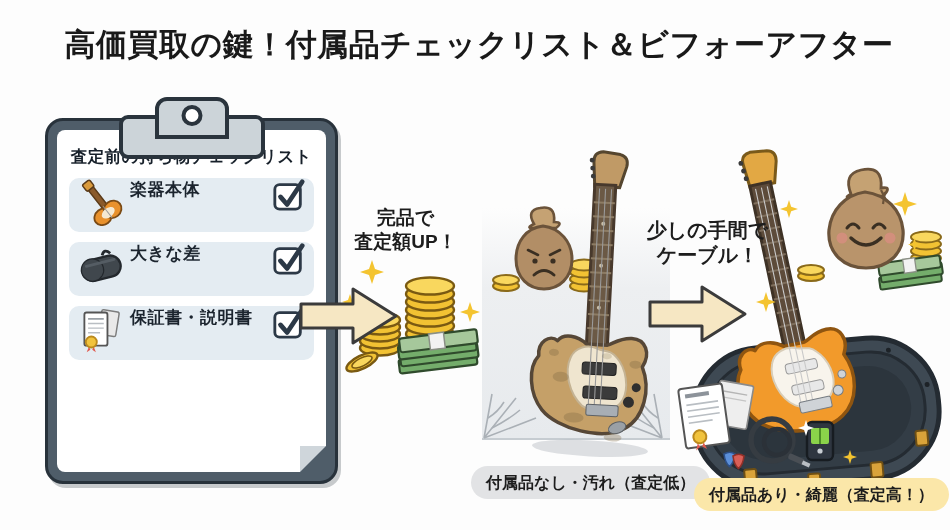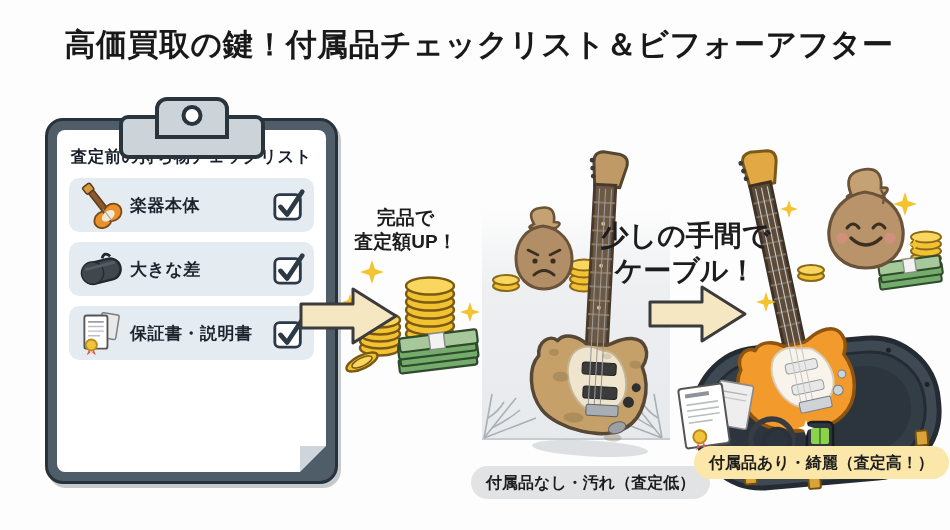--- a/index.html
+++ b/index.html
@@ -16,37 +16,37 @@
              border:3px solid #28323b;border-radius:18px;box-shadow:3px 4px 0 rgba(40,50,60,.25);z-index:3;}
   .clip-tab{position:absolute;top:-24px;left:50%;transform:translateX(-50%);width:66px;height:34px;
             background:#ccd4d9;border:4px solid #2a343d;border-radius:12px 12px 0 0;z-index:5;}
   .clip-hole{position:absolute;top:4px;left:50%;transform:translateX(-50%);width:13px;height:13px;
              background:#fff;border:4px solid #2a343d;border-radius:50%;}
   .clip-bar{position:absolute;top:-6px;left:50%;transform:translateX(-50%);width:138px;height:36px;
             background:#ccd4d9;border:4px solid #2a343d;border-radius:9px;z-index:4;}
   .paper{position:absolute;left:9px;top:9px;right:9px;bottom:9px;background:#fff;border-radius:8px;
          padding-top:16px;overflow:hidden;}
   .paper-title{text-align:center;font-size:16.5px;font-weight:800;letter-spacing:.5px;color:#17202a;}
-  .check-row{display:flex;align-items:center;gap:5px;height:54px;margin:10px 12px 0;padding:0 8px;
+  .check-row{display:flex;align-items:flex-start;gap:5px;height:54px;margin:10px 12px 0;padding:0 8px;
              background:#e4ecf2;border-radius:10px;}
   .row-icon{width:48px;height:48px;flex:none;}
   .row-label{flex:1;font-size:17px;font-weight:800;letter-spacing:.5px;color:#1b242e;}
   .row-check{width:34px;height:34px;flex:none;}
   .fold-bg{position:absolute;right:9px;bottom:9px;width:26px;height:26px;background:#4f5d69;}
   .fold-flap{position:absolute;right:9px;bottom:9px;width:0;height:0;
              border-top:26px solid #cfd6db;border-right:26px solid transparent;}
 
   
   .note{text-align:center;font-weight:800;color:#1d1d1d;line-height:1.25;z-index:6;}
   .upgrade-note{left:328px;top:206px;width:155px;font-size:19px;}
-  .effort-note{left:598px;top:218px;width:175px;font-size:28px;}
+  .effort-note{left:620px;top:218px;width:175px;font-size:20px;}
   .pill{height:33px;line-height:33px;padding:0 15px;border-radius:17px;font-size:16px;font-weight:700;
         white-space:nowrap;color:#1d1d1d;z-index:7;text-align:center;}
   .pill-before{left:471px;top:466px;background:#e2e3e5;}
-  .pill-after{left:694px;top:446px;background:#fbe7a9;}
+  .pill-after{left:694px;top:478px;background:#fbe7a9;}
 
   
   .wall{left:482px;top:208px;width:188px;height:230px;z-index:1;
         background:linear-gradient(180deg,rgba(236,238,240,0) 0%,#edeff1 35%,#e7eaed 100%);
         border-bottom:2px solid #c6ccd1;}
   .svg-block{display:block;}
   .z2{z-index:2;} .z3{z-index:3;} .z4{z-index:4;} .z5{z-index:5;} .z6{z-index:6;}
 </style>
 </head>
 <body>

